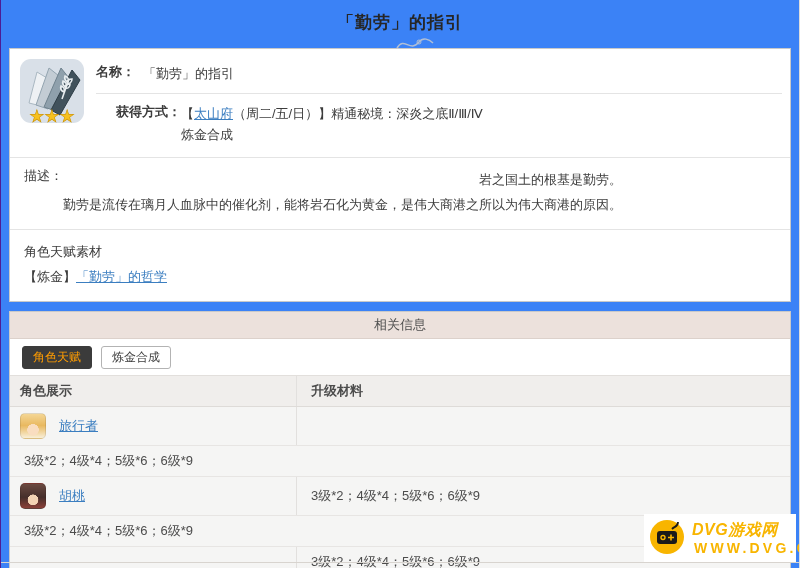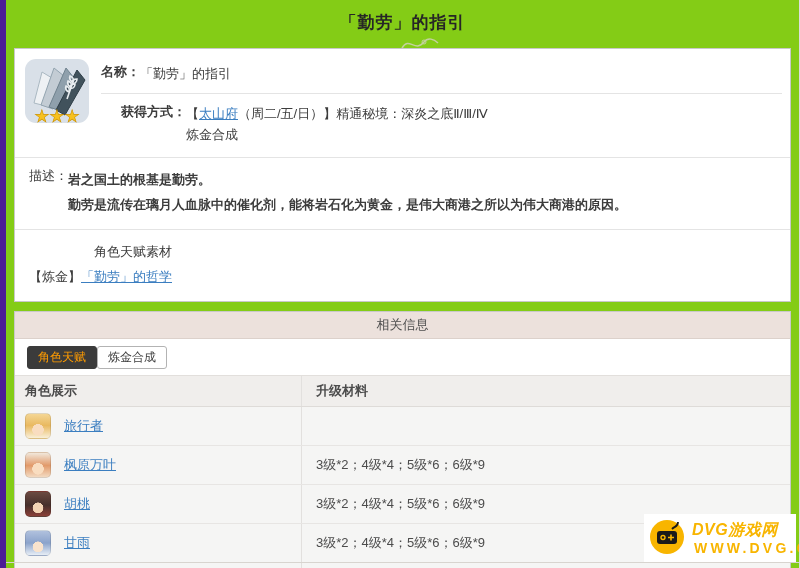--- a/index.html
+++ b/index.html
@@ -1,48 +1,48 @@
 <!DOCTYPE html>
 <html><head>
 <meta charset="utf-8">
 <style>
   * { margin:0; padding:0; box-sizing:border-box; }
   html,body { background:#fff; }
   body { font-family:"Liberation Sans","DejaVu Sans",sans-serif; color:#333; }
-  .page { position:relative; width:800px; height:568px; margin:0 auto; background:#84cc16;
-          border-left:6px solid #4c1d95; border-right:1px solid #ddd; overflow:hidden; }
+  .page { position:relative; width:800px; height:568px; margin:0 auto; background:#3b82f6;
+          border-left:1px solid #4c1d95; border-right:1px solid #ddd; overflow:hidden; }
   .page-bottom-line { position:absolute; left:0; right:0; bottom:5px; border-top:1px solid #d8d4cf; }
 
   
   .page-title { text-align:center; font-size:17px; font-weight:bold; color:#262626; padding-top:11px; letter-spacing:1px; }
   .ornament { position:absolute; left:394px; top:33px; opacity:.75; }
 
   
   .card { margin:0 8px; border:1px solid #c9c9c9; background:#fff; }
   .item-card { margin-top:14px; font-size:13px; color:#3c3c3c; }
   .item-top { display:flex; padding:8px 8px 0 8px; }
   .item-icon { width:64px; height:64px; flex:0 0 64px; margin:2px 12px 0 2px; }
   .item-top-right { flex:1; }
   .frow { display:flex; align-items:flex-start; }
-  .name-row { padding:6px 0 9px 0; border-bottom:1px solid #e4e4e4; }
+  .name-row { padding:6px 0 9px 0; border-bottom:1px solid #e4e4e4;gap:8px; }
   .obtain-row { padding:9px 0 12px 0;margin-left:20px; }
   .lbl-b { font-weight:bold; white-space:nowrap; }
   .lbl { white-space:nowrap; }
   .val { line-height:21px; }
   a.blue-link { color:#3b7ec0; text-decoration:underline; cursor:pointer; }
-  .desc-row { border-top:1px solid #e4e4e4; padding:9px 8px 12px 14px; display:flex; }
-  .desc-row .val { line-height:25px;font-weight:bold; }
+  .desc-row { border-top:1px solid #e4e4e4; padding:9px 8px 12px 14px; display:flex;text-align:right; }
+  .desc-row .val { line-height:25px; }
   .usage-row { border-top:1px solid #e4e4e4; padding:9px 8px 12px 14px; display:flex; }
-  .usage-row .val { line-height:25px;text-align:right; }
+  .usage-row .val { line-height:25px; }
 
   
   .related-card { margin-top:9px; height:312px; overflow:hidden; }
   .related-header { background:#ece1dc; border-bottom:1px solid #dcd1cb; text-align:center;
                     font-size:13px; color:#4e4e4e; padding:4px 0; }
-  .tabs { padding:7px 12px 6px 12px; display:flex; }
+  .tabs { padding:7px 12px 6px 12px; display:flex; gap:9px; }
   .tab { font-size:12px; padding:3px 10px 4px 10px; border-radius:3px; border:1px solid #b3b3b3;
          background:#fff; color:#3d3d3d; cursor:pointer; line-height:14px; }
   .tab.active { background:#3b3b3b; border-color:#3b3b3b; color:#ff9c00; }
 
   
   .tbl { font-size:13px; }
   .tbl-head { display:flex; background:#f0eeec; border-top:1px solid #e2dfdc; border-bottom:1px solid #dedbd8;
               font-weight:bold; color:#4a4a4a; }
   .tbl-row { display:flex; background:#f5f5f4; border-bottom:1px solid #e7e5e3;text-align:right; }
   .c1 { flex:0 0 287px; padding:6px 10px; display:flex; align-items:center; border-right:1px solid #e2e0de; }
@@ -140,38 +140,30 @@
         <div class="c2">升级材料</div>
       </div>
 
       <div class="tbl-row">
         <div class="c1">
             <span class="avatar av0"></span>
           <a class="blue-link row-name">旅行者</a>
           </div>
       </div>
       <div class="tbl-row">
-        <div class="c1">
-            <span class="avatar av1"></span>
-          <a class="blue-link row-name">枫原万叶</a>
-          </div>
         <div class="c2">3级*2；4级*4；5级*6；6级*9</div>
       </div>
       <div class="tbl-row">
         <div class="c1">
             <span class="avatar av2"></span>
           <a class="blue-link row-name">胡桃</a>
           </div>
         <div class="c2">3级*2；4级*4；5级*6；6级*9</div>
       </div>
       <div class="tbl-row">
-        <div class="c1">
-            <span class="avatar av3"></span>
-          <a class="blue-link row-name">甘雨</a>
-          </div>
         <div class="c2">3级*2；4级*4；5级*6；6级*9</div>
       </div>
       <div class="tbl-row">
         <div class="c1">
           </div>
         <div class="c2">3级*2；4级*4；5级*6；6级*9</div>
       </div>
 
     </div>
   </div>

